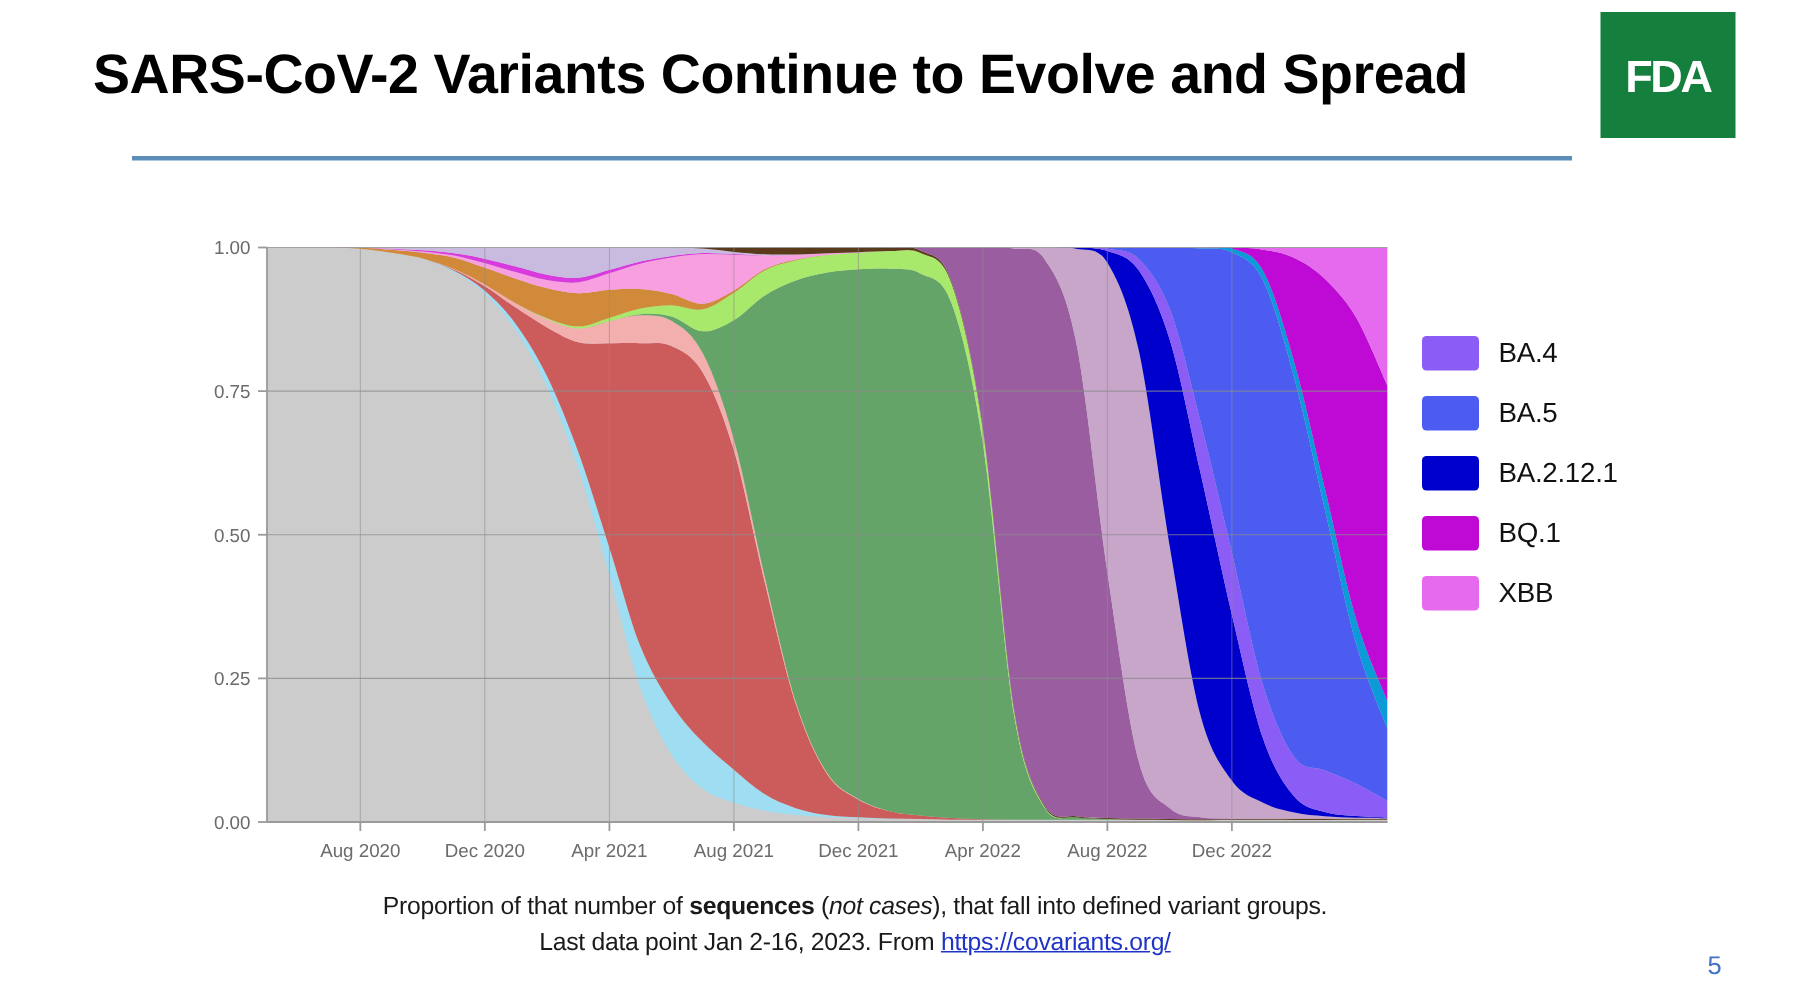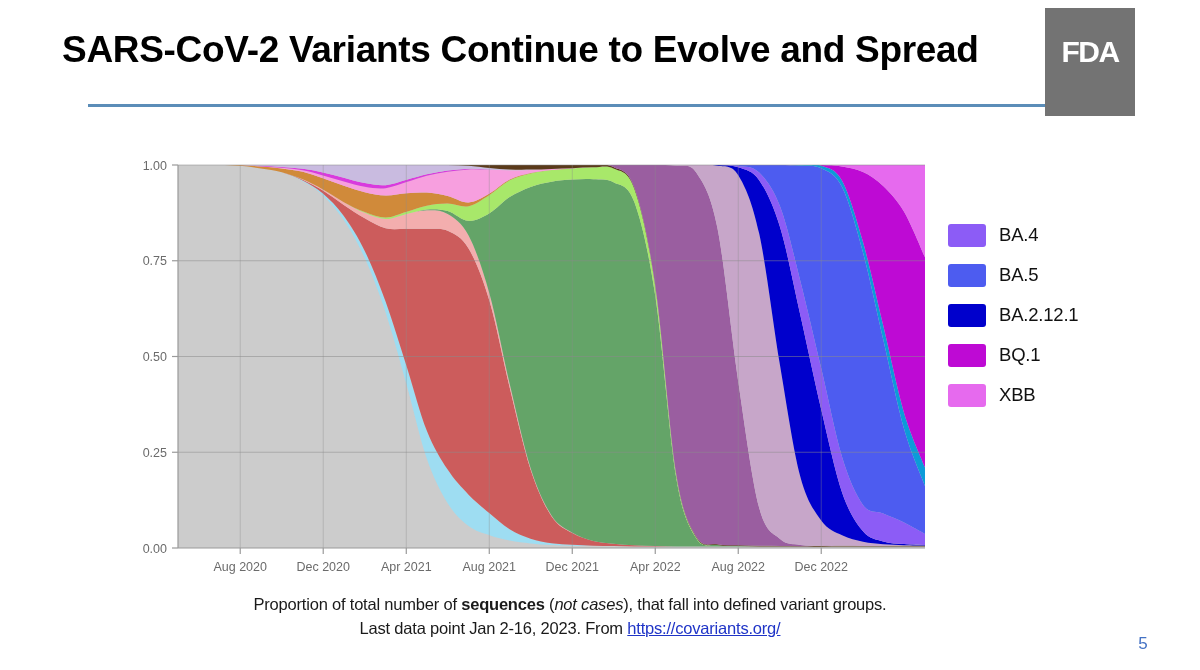--- a/index.html
+++ b/index.html
@@ -14,22 +14,22 @@
   .title{
     position:absolute;left:62px;top:30px;width:990px;
     font-size:37px;font-weight:bold;color:#000000;
     letter-spacing:-0.3px;line-height:1.1;
   }
   .hrule{
     position:absolute;left:88px;top:104px;width:960px;height:3px;
     background:#5B8DB8;
   }
   .fda-logo{
-    position:absolute;left:1045px;top:8px;width:90px;height:108px;
-    background:#737373;
+    position:absolute;left:1067px;top:8px;width:90px;height:84px;
+    background:#15803d;
   }
   .fda-logo .fda-text{
     position:absolute;left:0;right:0;top:27px;text-align:center;
     color:#ffffff;font-size:30px;font-weight:bold;letter-spacing:-1.5px;
     font-family:"Liberation Sans", sans-serif;
   }
 
   
   .chart-title{
     position:absolute;left:0;top:119px;width:1050px;text-align:center;
@@ -162,21 +162,21 @@
       <span class="legend-label">BQ.1</span>
     </div>
     <div class="legend-row">
       <span class="legend-swatch" style="background: rgb(230, 106, 238);"></span>
       <span class="legend-label">XBB</span>
     </div>
   </div>
 
   <div class="caption">
     <div>
-      <span>Proportion of total number of </span><b>sequences</b><span> (</span><i>not cases</i><span>), that fall into defined variant groups.</span>
+      <span>Proportion of that number of </span><b>sequences</b><span> (</span><i>not cases</i><span>), that fall into defined variant groups.</span>
     </div>
     <div>
       <span>Last data point Jan 2-16, 2023.   From </span><a href="#">https://covariants.org/</a>
     </div>
   </div>
 
   <div class="page-num">5</div>
 
 </div>
 

